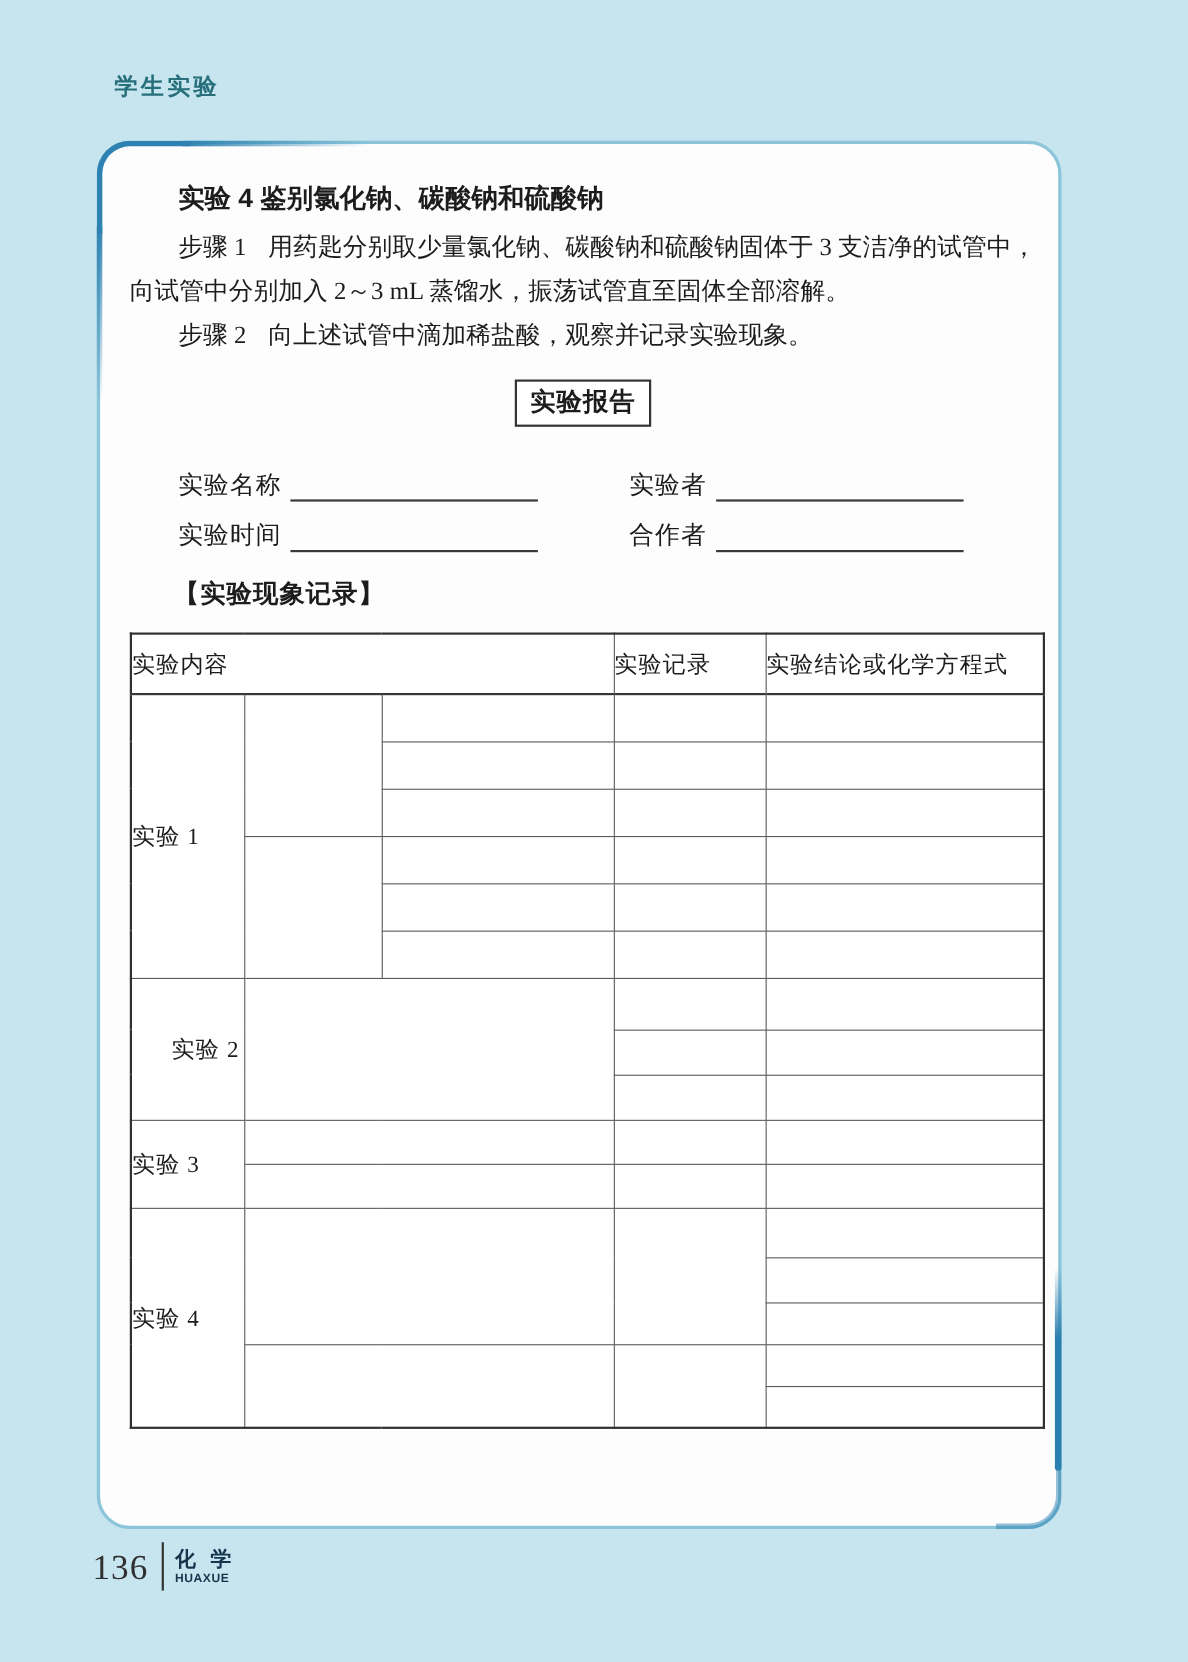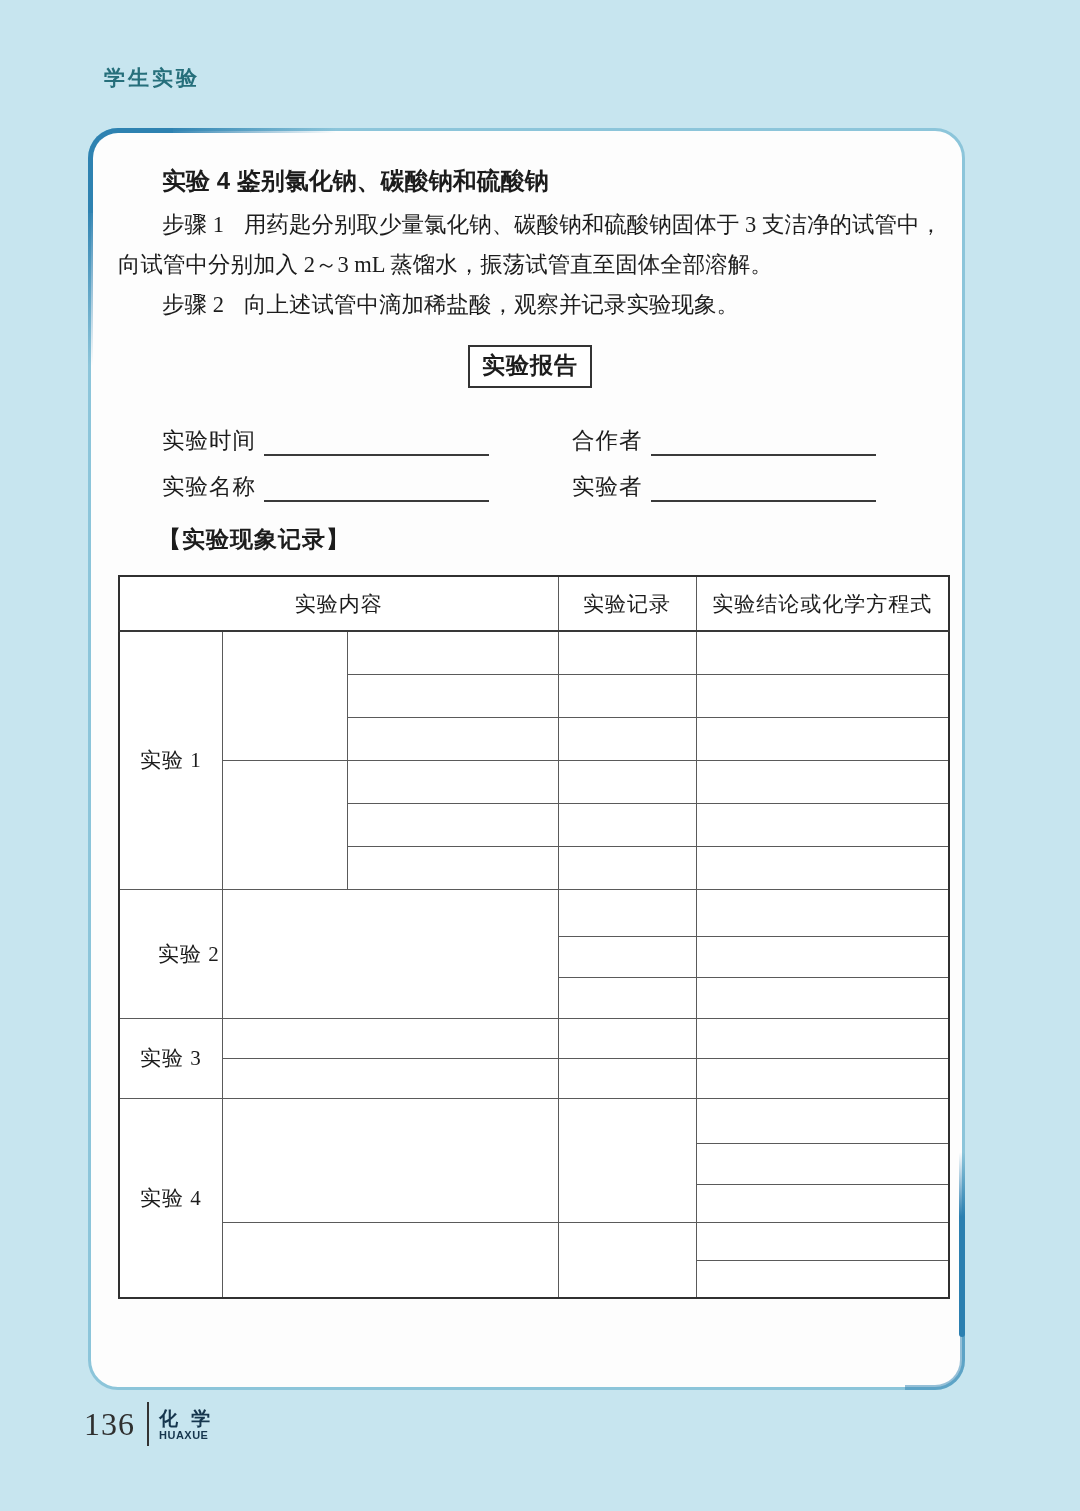--- a/index.html
+++ b/index.html
@@ -134,21 +134,20 @@
     border-collapse:collapse;
     table-layout:fixed;
     width:830px;
     margin-top:20px;
     border:2.5px solid #303030;
     background:#fff;
   }
   table.record td{
     border:1px solid var(--line);
     font-size:21px;
-    text-align:center;
     vertical-align:middle;
     letter-spacing:1px;
     padding:0;
     overflow:hidden;
     margin-top:27px;
   }
   tr.h-row td{
     height:55px;
     border-bottom:2px solid #383838;
   }
@@ -220,40 +219,40 @@
       <p class="step"><span class="step-label">步骤 2</span><span>向上述试管中滴加稀盐酸，观察并记录实验现象。</span></p>
 
 
       <div class="report-box-wrap">
         <div class="report-box">
           <span>实验报告</span>
         </div>
       </div>
 
       <div class="fields">
+        <div class="field-row">
+          <div class="field field-a">
+            <span class="field-label">实验名称</span>
+            <span class="field-line"></span>
+          </div>
+          <div class="field">
+            <span class="field-label">实验者</span>
+            <span class="field-line"></span>
+          </div>
+        </div>
         <div class="field-row">
           <div class="field field-a">
             <span class="field-label">实验时间</span>
             <span class="field-line"></span>
           </div>
           <div class="field">
             <span class="field-label">合作者</span>
             <span class="field-line"></span>
           </div>
         </div>
-        <div class="field-row">
-          <div class="field field-a">
-            <span class="field-label">实验名称</span>
-            <span class="field-line"></span>
-          </div>
-          <div class="field">
-            <span class="field-label">实验者</span>
-            <span class="field-line"></span>
-          </div>
-        </div>
       </div>
 
       <p class="section-title">【实验现象记录】</p>
 
       <table class="record">
         <colgroup>
           <col style="width:103px">
             <col style="width:125px">
             <col style="width:211px">
             <col style="width:138px">

